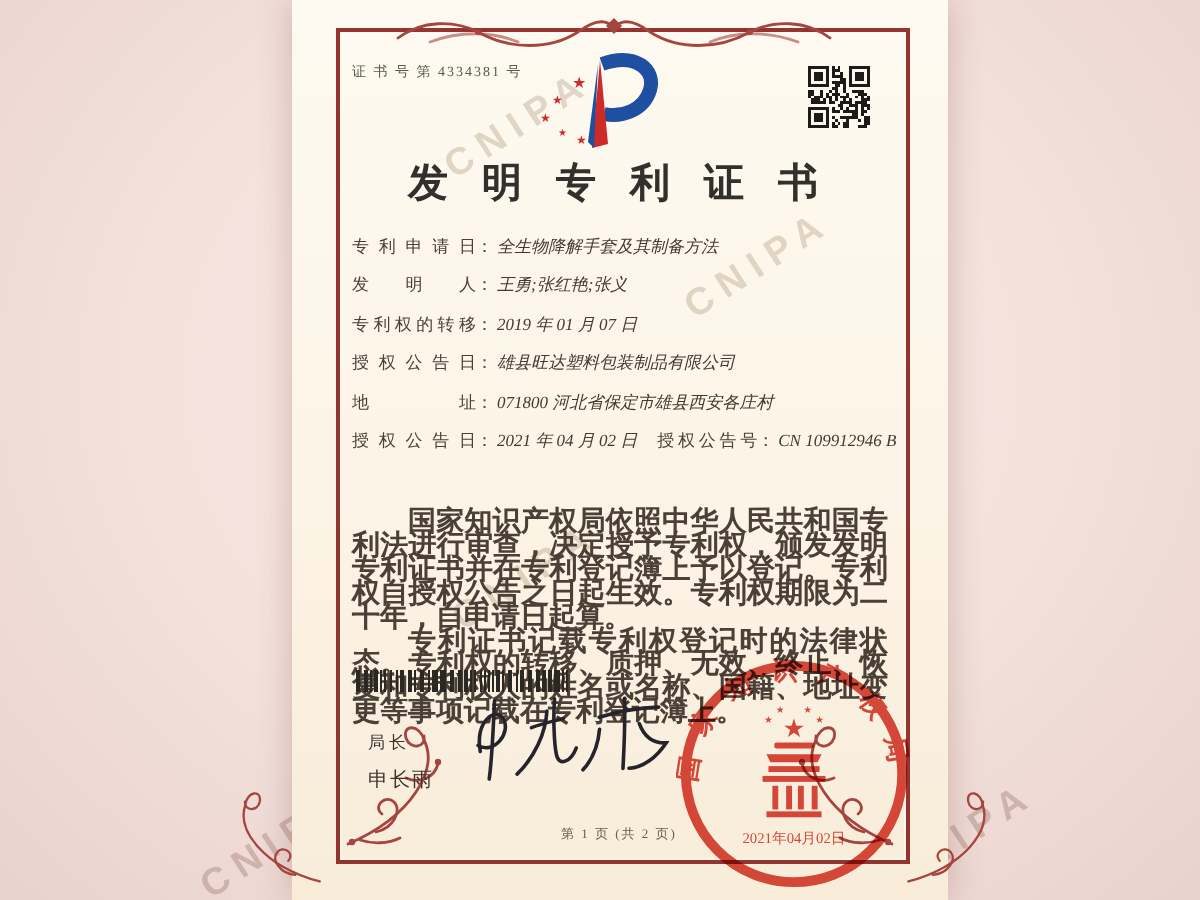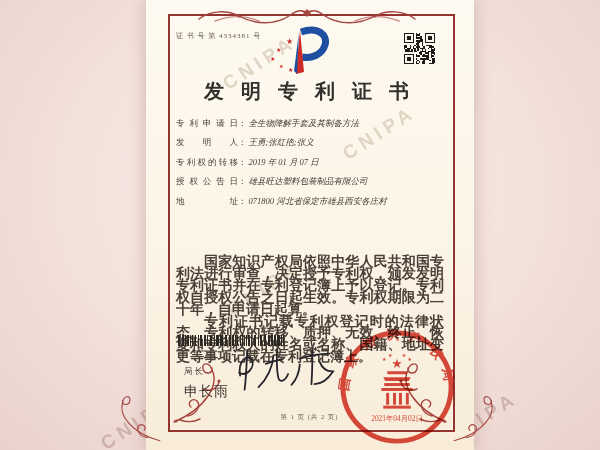--- a/index.html
+++ b/index.html
@@ -31,21 +31,21 @@
   .lbl.narrow{width:50px;}
   .colon{margin-right:2px;}
   .val{color:#433931;font-style:italic;}
   .pair2{margin-left:10px;}
   .paras{position:absolute;left:30px;top:256px;width:268px;font-size:14px;line-height:11.9px;
          color:#4b4038;text-align:justify;font-weight:bold;}
   .paras p{margin:0;text-indent:2em;}
   .barcode{position:absolute;left:32px;top:335px;height:11px;display:flex;align-items:stretch;}
   .barcode i{display:block;background:#2a2а26;background:#2b2823;}
   .sig-title{position:absolute;left:38px;top:366px;font-size:8.5px;color:#3c342e;letter-spacing:2px;}
-  .sig-name{position:absolute;left:38px;top:383px;font-size:14px;color:#3c342e;letter-spacing:1px;}
+  .sig-name{position:absolute;left:38px;top:383px;font-size:10px;color:#3c342e;letter-spacing:1px;}
   .signature{position:absolute;left:80px;top:344px;width:125px;height:54px;transform:rotate(-2deg);}
   .seal{position:absolute;left:192px;top:328px;width:118px;height:118px;mix-blend-mode:multiply;}
   .page-info{position:absolute;left:22px;top:413px;width:283px;text-align:center;
              font-size:6.5px;color:#6b5b4f;letter-spacing:1px;}
   .footer-note{position:absolute;left:22px;top:433px;width:283px;text-align:center;
                font-size:7px;letter-spacing:2.5px;color:#4a3f38;}
   .wm{position:absolute;font-family:"Liberation Sans","DejaVu Sans",sans-serif;
       font-weight:bold;font-size:19px;letter-spacing:5px;color:rgba(158,134,100,.30);
       transform:rotate(-33deg);pointer-events:none;}
   .wm.bg{color:rgba(156,116,106,.38);}
@@ -288,20 +288,23 @@
       </div>
       <div class="row">
         <span class="lbl">专利权的转移</span><span class="colon">：</span><span class="val">2019 年 01 月 07 日</span>
       </div>
       <div class="row">
         <span class="lbl">授权公告日</span><span class="colon">：</span><span class="val">雄县旺达塑料包装制品有限公司</span>
       </div>
       <div class="row">
         <span class="lbl">地址</span><span class="colon">：</span><span class="val">071800 河北省保定市雄县西安各庄村</span>
       </div>
+      <div class="row">
+        <span class="lbl">授权公告日</span><span class="colon">：</span><span class="val">2021 年 04 月 02 日</span><span class="pair2"><span class="lbl narrow">授权公告号</span><span class="colon">：</span><span class="val">CN 109912946 B</span></span>
+      </div>
     </div>
 
     <div class="paras">
       <p>国家知识产权局依照中华人民共和国专利法进行审查，决定授予专利权，颁发发明专利证书并在专利登记簿上予以登记。专利权自授权公告之日起生效。专利权期限为二十年，自申请日起算。</p>
       <p>专利证书记载专利权登记时的法律状态。专利权的转移、质押、无效、终止、恢复和专利权人的姓名或名称、国籍、地址变更等事项记载在专利登记簿上。</p>
     </div>
 
     <div class="barcode">
         <i style="width: 2px; margin-right: 2px;"></i>
         <i style="width: 2px; margin-right: 1px;"></i>

